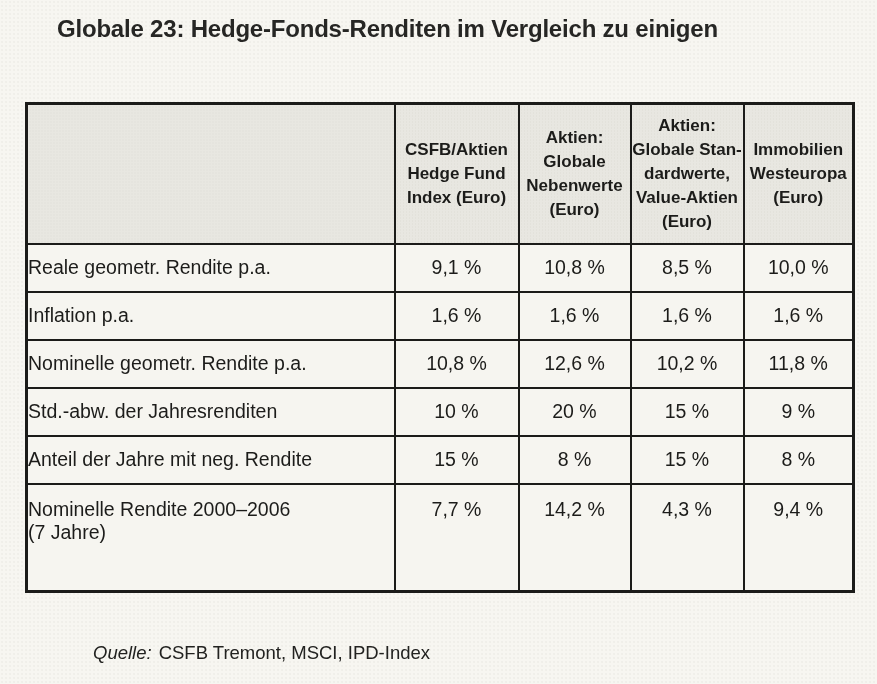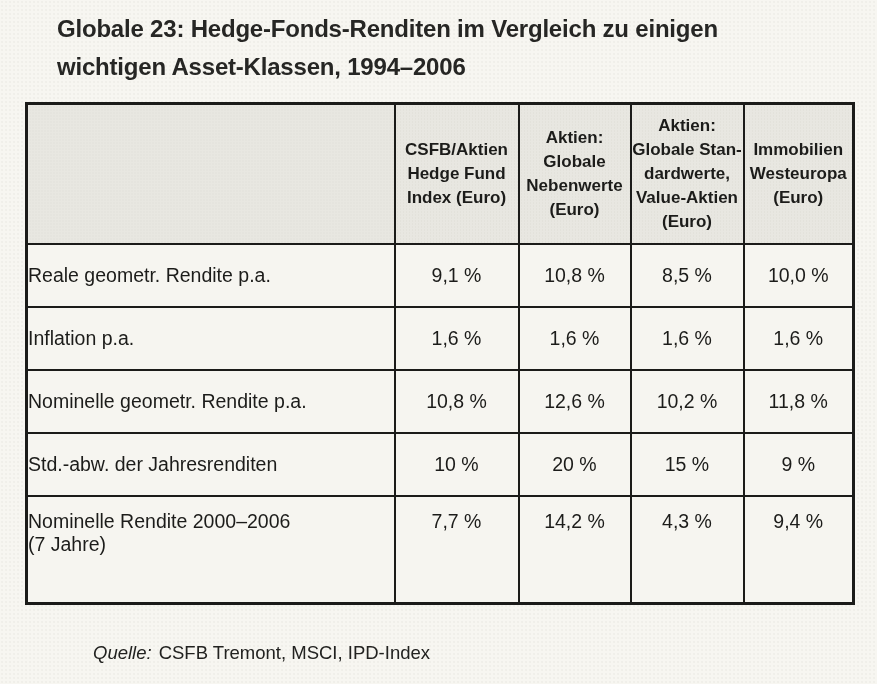--- a/index.html
+++ b/index.html
@@ -39,21 +39,21 @@
   table.data-table th,
   table.data-table td {
     border: 2px solid #1b1b19;
     padding: 0;
     color: #1c1c1a;
   }
   table.data-table thead tr {
     height: 140px;
   }
   table.data-table tbody tr {
-    height: 63px;
+    height: 48px;
   }
   table.data-table tbody tr.tall-row {
     height: 108px;
   }
   th.header-cell {
     background-color: #e8e7e1;
     background-image: radial-gradient(rgba(50,50,45,0.06) 1px, transparent 1px);
     background-size: 3px 3px;
     font-weight: bold;
     font-size: 17px;
@@ -95,21 +95,20 @@
   .source-label {
     font-style: italic;
     margin-right: 7px;
   }
 </style>
 </head>
 <body>
 
 <div class="page-title">
   <div>Globale 23: Hedge-Fonds-Renditen im Vergleich zu einigen</div>
-  <div>wichtigen Asset-Klassen, 1994–2006</div>
 </div>
 
 <table class="data-table">
   <colgroup>
     <col style="width:368px">
     <col style="width:124px">
     <col style="width:112px">
     <col style="width:113px">
     <col style="width:110px">
   </colgroup>
@@ -155,20 +154,27 @@
       <td class="value-cell">10,2 %</td>
       <td class="value-cell">11,8 %</td>
     </tr>
     <tr>
       <td class="label-cell">Std.-abw. der Jahresrenditen</td>
       <td class="value-cell">10 %</td>
       <td class="value-cell">20 %</td>
       <td class="value-cell">15 %</td>
       <td class="value-cell">9 %</td>
     </tr>
+    <tr>
+      <td class="label-cell">Anteil der Jahre mit neg. Rendite</td>
+      <td class="value-cell">15 %</td>
+      <td class="value-cell">8 %</td>
+      <td class="value-cell">15 %</td>
+      <td class="value-cell">8 %</td>
+    </tr>
     <tr class="tall-row">
       <td class="label-cell multiline">Nominelle Rendite 2000–2006
 (7 Jahre)</td>
       <td class="value-cell">7,7 %</td>
       <td class="value-cell">14,2 %</td>
       <td class="value-cell">4,3 %</td>
       <td class="value-cell">9,4 %</td>
     </tr>
   </tbody>
 </table>

